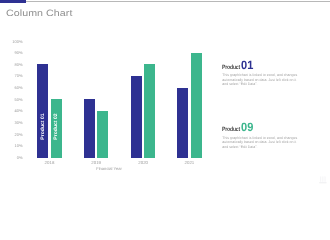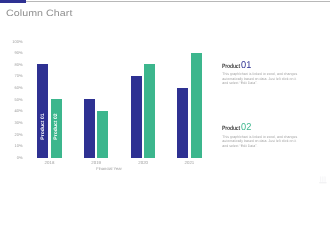--- a/index.html
+++ b/index.html
@@ -27,21 +27,21 @@
   .xlab{position:absolute;font-size:4.4px;color:#9c9c9c;text-align:center;
         white-space:nowrap;line-height:4px;}
   .axtitle{position:absolute;font-size:4.1px;color:#9c9c9c;text-align:center;
            white-space:nowrap;line-height:4px;}
 
   
   .panel{position:absolute;left:222.3px;width:80px;}
   .hd{font-size:6.2px;color:#474747;font-weight:bold;white-space:nowrap;line-height:7px;
       letter-spacing:-0.2px;}
   .hd .lab{display:inline-block;transform:scaleX(0.82);transform-origin:0 50%;}
-  .hd .num{font-size:10px;letter-spacing:0.1px;font-weight:normal;
+  .hd .num{font-size:12px;letter-spacing:0.1px;font-weight:bold;
            display:inline-block;transform:scaleX(0.92);transform-origin:0 50%;}
   .ptext{font-size:3.55px;color:#a5a5a5;line-height:4.6px;margin-top:2.6px;
          text-align:left;letter-spacing:0;}
 
   
   .wm{position:absolute;left:319px;top:176px;width:9px;height:8px;opacity:.45;}
 </style>
 </head>
 <body>
 
@@ -80,21 +80,21 @@
     <div class="xlab" style="left: 174.4px; width: 30px; top: 160.7px;">2021</div>
     <div class="axtitle" style="left: 79px; width: 60px; top: 167.2px;">Financial Year</div>
   </div>
 
 <div id="panels">
     <div class="panel" style="top: 61.6px;">
       <div class="hd"><span class="lab" style="margin-right: -3.245px;">Product</span><span class="num" style="color: rgb(46, 49, 146);">01</span></div>
       <div class="ptext">This graph/chart is linked to excel, and changes automatically based on data. Just left click on it and select “Edit Data”.</div>
     </div>
     <div class="panel" style="top: 124.1px;">
-      <div class="hd"><span class="lab" style="margin-right: -3.245px;">Product</span><span class="num" style="color: rgb(60, 182, 141);">02</span></div>
+      <div class="hd"><span class="lab" style="margin-right: -3.245px;">Product</span><span class="num" style="color: rgb(60, 182, 141);">09</span></div>
       <div class="ptext">This graph/chart is linked to excel, and changes automatically based on data. Just left click on it and select “Edit Data”.</div>
     </div>
   </div>
 
 <svg class="wm" viewBox="0 0 9 8">
   <rect x="1.1" y="0.4" width="1.1" height="5.4" fill="#e9e9ee"></rect>
   <rect x="3.3" y="0.4" width="1.1" height="5.4" fill="#e9e9ee"></rect>
   <rect x="5.5" y="0.4" width="1.1" height="5.4" fill="#e9e9ee"></rect>
   <rect x="0.2" y="6.2" width="7.4" height="1.1" fill="#dcdce2"></rect>
 </svg>

